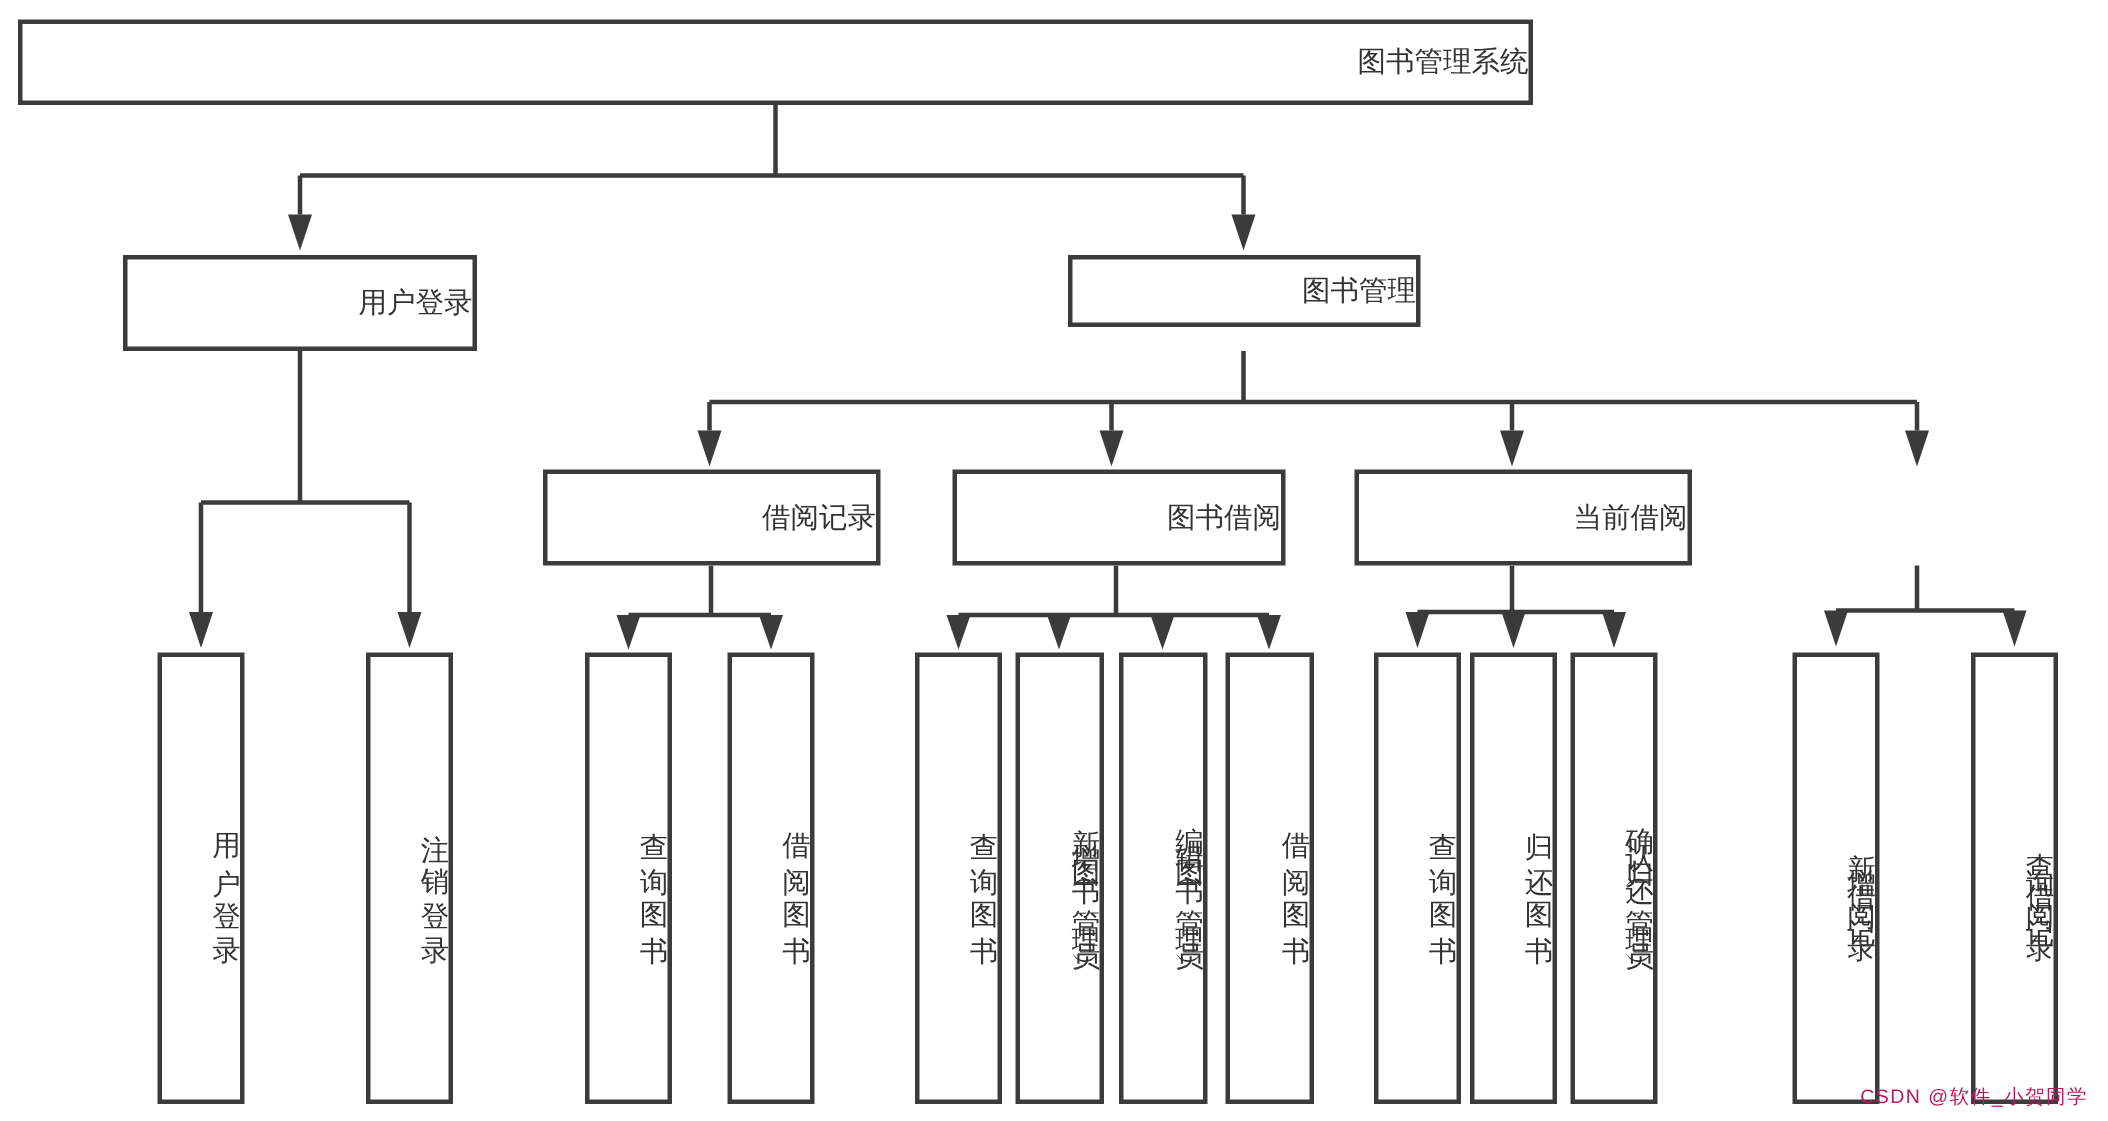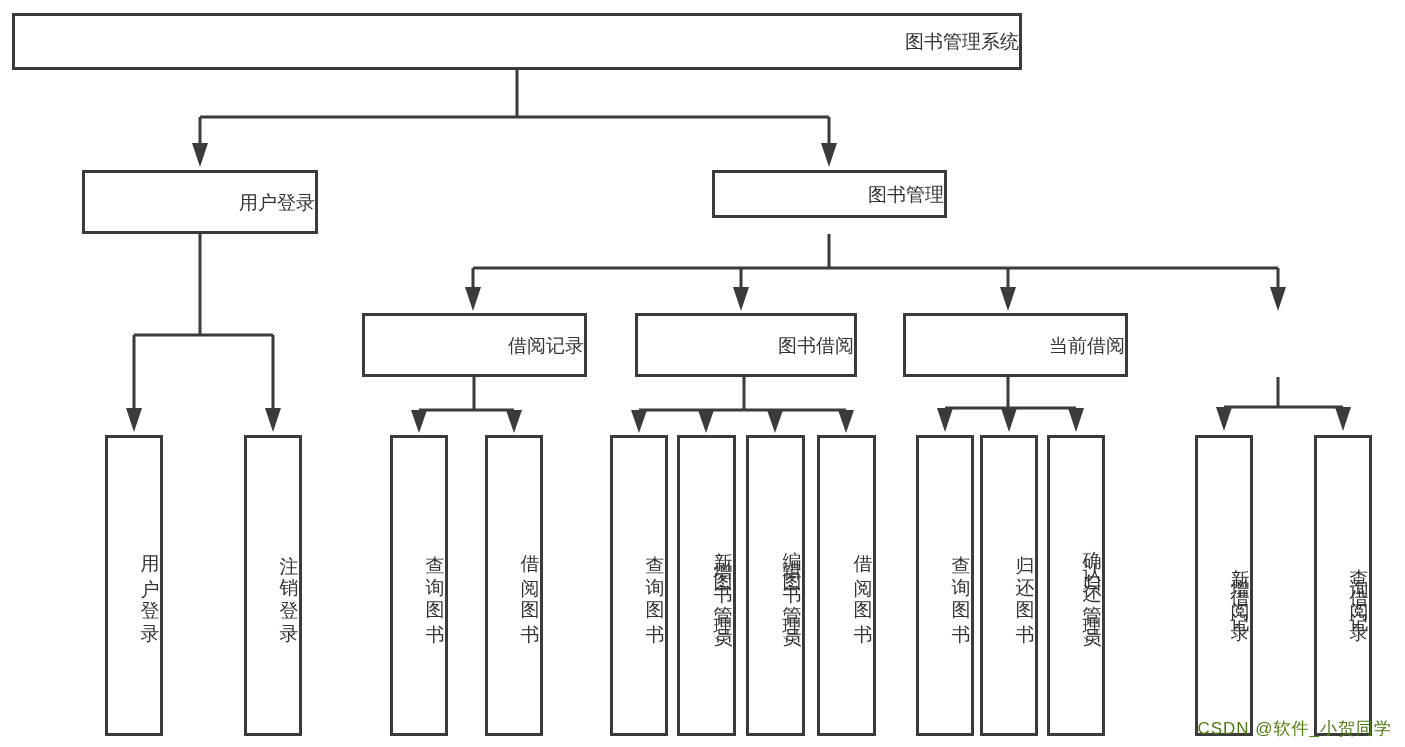--- a/index.html
+++ b/index.html
@@ -46,22 +46,22 @@
     letter-spacing: 23px;
     white-space: nowrap;
   }
   .leaf .vtext.tight {
     letter-spacing: 11px;
   }
   .watermark {
     position: absolute;
     right: 13px;
     bottom: 7px;
-    font-size: 17px;
-    color: #4d7c0f;
+    font-size: 13px;
+    color: #be185d;
     letter-spacing: 1px;
     z-index: 5;
   }
 </style>
 </head>
 <body>
 
 <div class="stage">
 
   <svg class="connectors" viewBox="0 0 1405 747" xmlns="http://www.w3.org/2000/svg">

